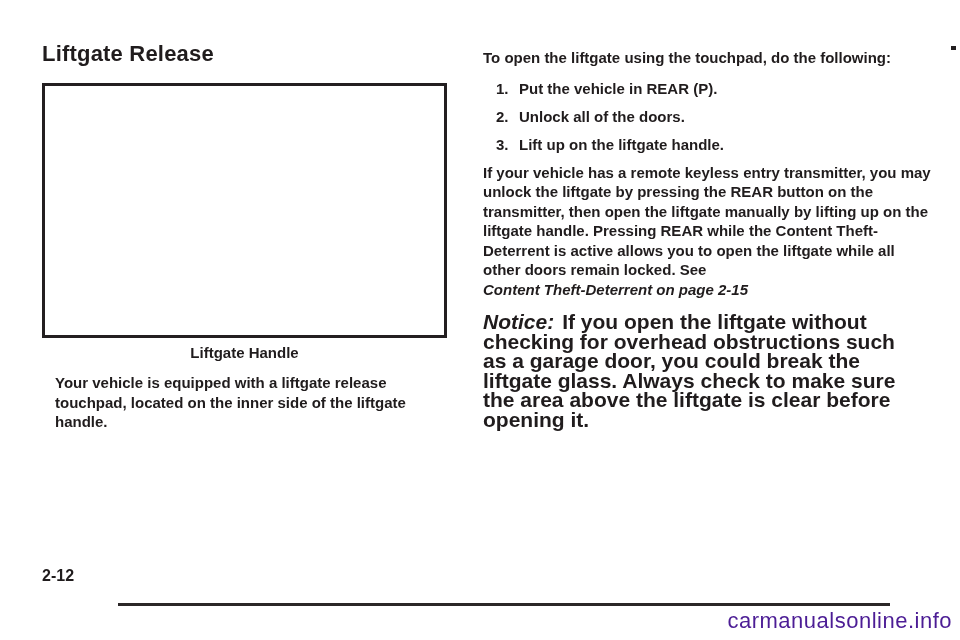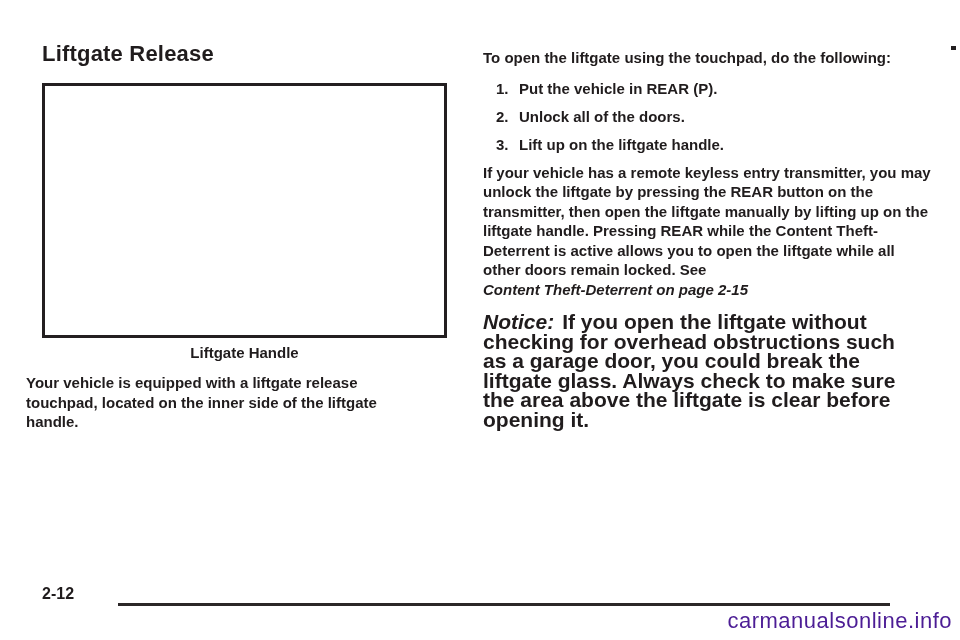--- a/index.html
+++ b/index.html
@@ -39,21 +39,21 @@
     position: absolute;
     left: 42px;
     top: 344px;
     width: 405px;
     text-align: center;
     font-size: 15px;
     font-weight: 700;
   }
   .left-body {
     position: absolute;
-    left: 26px;
+    left: 55px;
     top: 373px;
     width: 405px;
     font-size: 15px;
     line-height: 19.5px;
     font-weight: 700;
   }
   .right-col {
     position: absolute;
     left: 483px;
     top: 44px;
@@ -105,21 +105,21 @@
     width: 415px;
     margin: 13px 0 0 0;
   }
   .notice-label {
     font-style: italic;
     padding-right: 8px;
   }
   .page-number {
     position: absolute;
     left: 42px;
-    top: 585px;
+    top: 567px;
     font-size: 16px;
     font-weight: 700;
   }
   .footer-rule {
     position: absolute;
     left: 118px;
     top: 603px;
     width: 772px;
     height: 3px;
     background: #2b2728;

